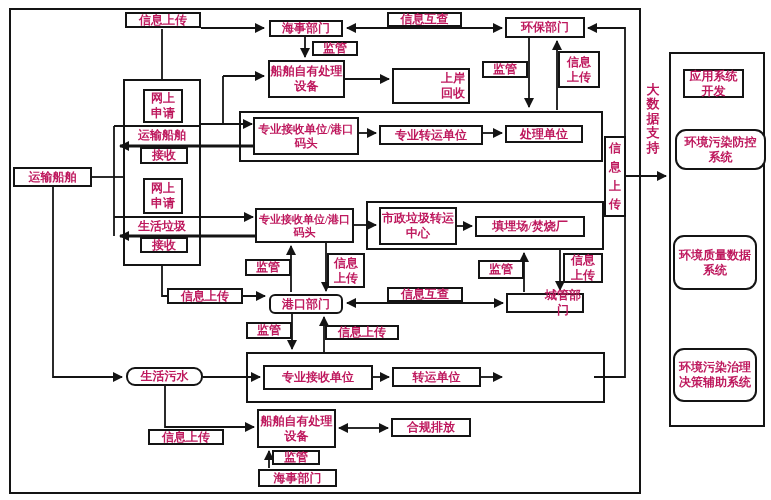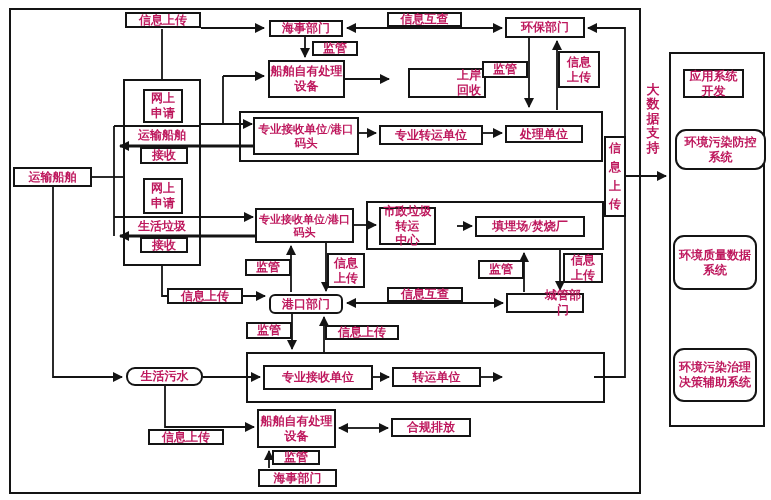--- a/index.html
+++ b/index.html
@@ -79,21 +79,21 @@
     </g>
   </svg>
 
   <div class="node" style="left:125px;top:12px;width:76px;height:16px;">信息上传</div>
   <div class="node" style="left:269px;top:20px;width:74px;height:17px;">海事部门</div>
   <div class="node" style="left:387px;top:12px;width:75px;height:15px;">信息互查</div>
   <div class="node" style="left:505px;top:17px;width:80px;height:21px;">环保部门</div>
   <div class="node" style="left:312px;top:41px;width:46px;height:15px;">监管</div>
   <div class="node" style="left:268px;top:60px;width:77px;height:38px;">船舶自有处理
 设备</div>
-  <div class="node" style="left:408px;top:68px;width:78px;height:30px;padding-left:44px;">上岸回收</div>
+  <div class="node" style="left:392px;top:68px;width:78px;height:36px;padding-left:44px;">上岸回收</div>
   <div class="node" style="left:482px;top:61px;width:46px;height:17px;">监管</div>
   <div class="node" style="left:558px;top:51px;width:42px;height:37px;">信息
 上传</div>
 
   <div class="node" style="left:143px;top:89px;width:40px;height:34px;">网上
 申请</div>
   <div class="node plain" style="left:123px;top:127px;width:78px;height:16px;">运输船舶</div>
   <div class="node" style="left:140px;top:147px;width:48px;height:17px;">接收</div>
   <div class="node" style="left:143px;top:178px;width:40px;height:36px;">网上
 申请</div>
@@ -101,21 +101,21 @@
   <div class="node" style="left:140px;top:237px;width:48px;height:16px;">接收</div>
   <div class="node" style="left:13px;top:167px;width:79px;height:20px;">运输船舶</div>
 
   <div class="node fs115" style="left:253px;top:117px;width:106px;height:38px;">专业接收单位/港口
 码头</div>
   <div class="node" style="left:379px;top:125px;width:104px;height:20px;">专业转运单位</div>
   <div class="node" style="left:505px;top:125px;width:78px;height:18px;">处理单位</div>
 
   <div class="node fs105" style="left:255px;top:208px;width:99px;height:35px;">专业接收单位/港口
 码头</div>
-  <div class="node" style="left:379px;top:207px;width:57px;height:38px;">市政垃圾转运
+  <div class="node" style="left:379px;top:207px;width:78px;height:38px;">市政垃圾转运
 中心</div>
   <div class="node" style="left:475px;top:216px;width:110px;height:21px;">填埋场/焚烧厂</div>
 
   <div class="node" style="left:245px;top:259px;width:46px;height:17px;">监管</div>
   <div class="node" style="left:327px;top:253px;width:38px;height:35px;">信息
 上传</div>
   <div class="node" style="left:478px;top:260px;width:46px;height:19px;">监管</div>
   <div class="node" style="left:563px;top:253px;width:40px;height:30px;">信息
 上传</div>
 

